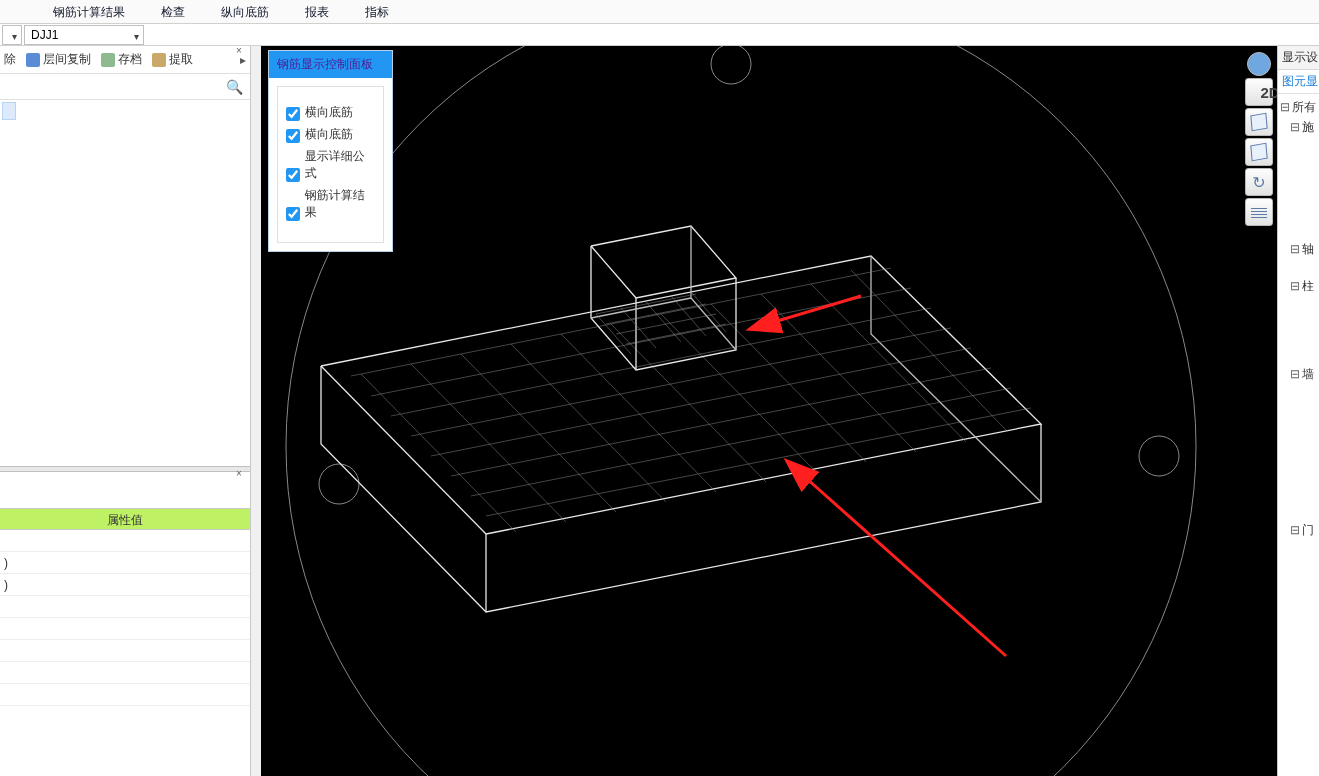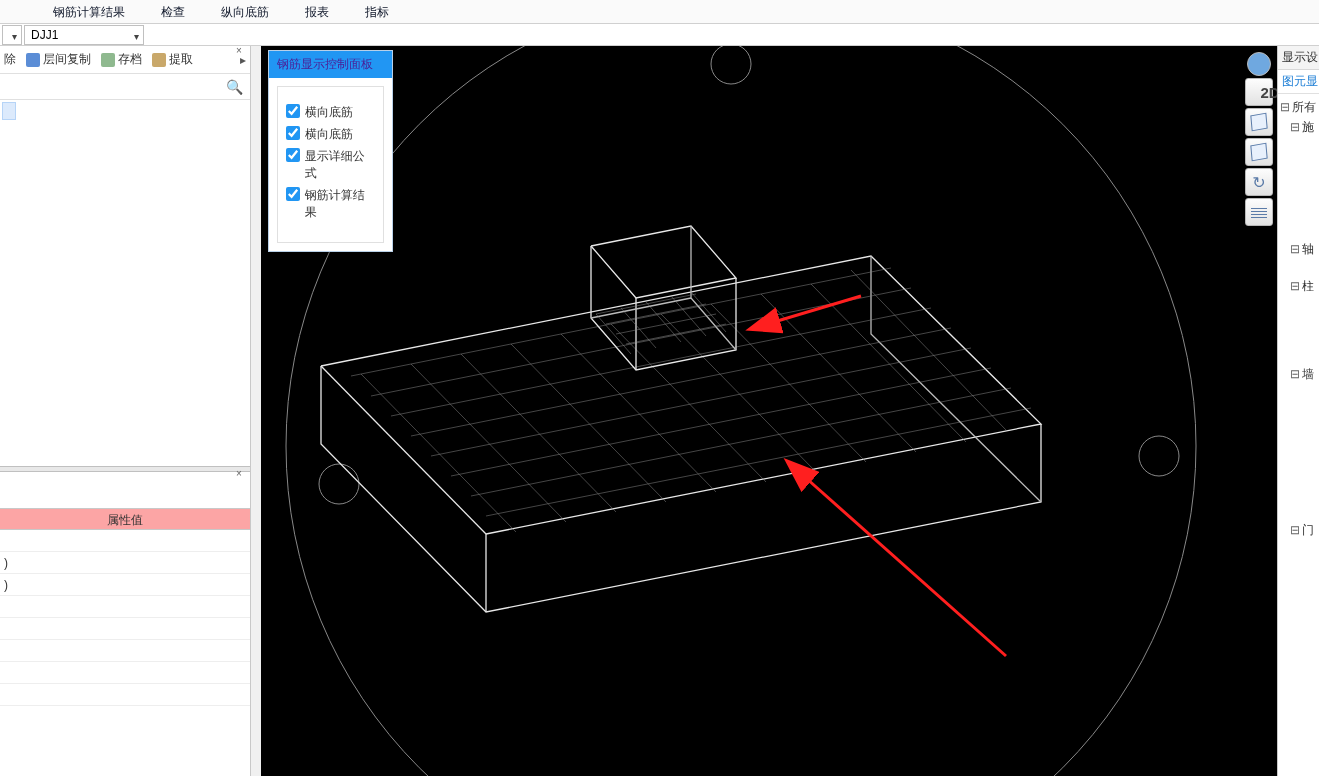--- a/index.html
+++ b/index.html
@@ -23,37 +23,37 @@
 .left-tb-btn .ic { width: 14px; height: 14px; background: #5b8dd6; border-radius: 2px; }
 .left-tb-btn.g .ic { background: #8fb98f; }
 .left-tb-btn.y .ic { background: #c9a86a; }
 .left-tb-arrow { margin-left: auto; color: #555; }
 .left-search { height: 26px; border-bottom: 1px solid #e0e0e0; position: relative; }
 .left-search input { width: 100%; height: 100%; border: none; outline: none; padding: 0 26px 0 6px; }
 .left-search .mag { position: absolute; right: 6px; top: 5px; color: #888; font-size: 14px; }
 .left-list { padding: 2px; }
 .left-list .row { background: #dceafc; border: 1px solid #b6d4f7; height: 18px; width: 14px; }
 .left-resize { position: absolute; left: 0; right: 0; height: 6px; background: #e8e8e8; border-top: 1px solid #c0c0c0; border-bottom: 1px solid #c0c0c0; top: 420px; }
-.prop-header { position: absolute; left: 0; right: 0; top: 462px; height: 22px; background: #fca5a5; border-top: 1px solid #c8c8c8; border-bottom: 1px solid #c8c8c8; text-align: center; line-height: 22px; color: #333; }
+.prop-header { position: absolute; left: 0; right: 0; top: 462px; height: 22px; background: #bef264; border-top: 1px solid #c8c8c8; border-bottom: 1px solid #c8c8c8; text-align: center; line-height: 22px; color: #333; }
 .prop-rows { position: absolute; left: 0; right: 0; top: 484px; }
 .prop-row { height: 22px; line-height: 22px; padding-left: 4px; border-bottom: 1px solid #eee; color: #333; white-space: nowrap; overflow: hidden; }
 .prop-row.gray { background: #f0f0f0; color: #666; }
 .prop-row.empty { height: 22px; }
 
 
 .x-btn { position: absolute; width: 10px; height: 10px; font-size: 10px; color: #666; }
 
 
 .viewport { position: absolute; left: 261px; top: 46px; right: 42px; bottom: 0; background: #000; }
 
 
 .rebar-panel { position: absolute; left: 268px; top: 50px; width: 125px; background: #fff; border: 1px solid #b8d0e8; box-shadow: 0 2px 6px rgba(0,0,0,0.25); }
 .rebar-panel .title { background: #2196f3; color: #4c1d95; padding: 5px 8px; font-size: 12px; }
 .rebar-panel .body { padding: 12px 8px 16px 8px; border: 1px solid #e0e0e0; margin: 8px; }
-.rebar-panel label { display: flex; align-items: flex-start; gap: 5px; margin: 5px 0; font-size: 12px; color: #333; }
+.rebar-panel label { display: flex; align-items: flex-end; gap: 5px; margin: 5px 0; font-size: 12px; color: #333; }
 .rebar-panel input[type=checkbox] { accent-color: #2196f3; width: 14px; height: 14px; }
 
 
 .right-vt { position: absolute; right: 44px; top: 52px; width: 30px; display: flex; flex-direction: column; gap: 2px; }
 .right-vt .btn { width: 28px; height: 28px; background: linear-gradient(#fdfdfd,#e2e2e2); border: 1px solid #b8b8b8; border-radius: 3px; display: flex; align-items: center; justify-content: center; }
 .right-vt .btn.globe { background: #6fa8e0; border-radius: 14px; height: 24px; width: 24px; margin-left: 2px; }
 .right-vt .cube { width: 16px; height: 16px; border: 1px solid #5b7ba8; background: #e8f0fc; transform: skewY(-10deg) skewX(5deg); }
 .right-vt .txt2d { font-size: 15px; color: #444; font-weight: bold; margin-left: 22px; }
 .right-vt .rot::before { content: "↻"; font-size: 16px; color: #5b7ba8; }
 .right-vt .bars { width: 16px; height: 12px; background: repeating-linear-gradient(0deg,#5b7ba8 0 1px,transparent 1px 3px); }

